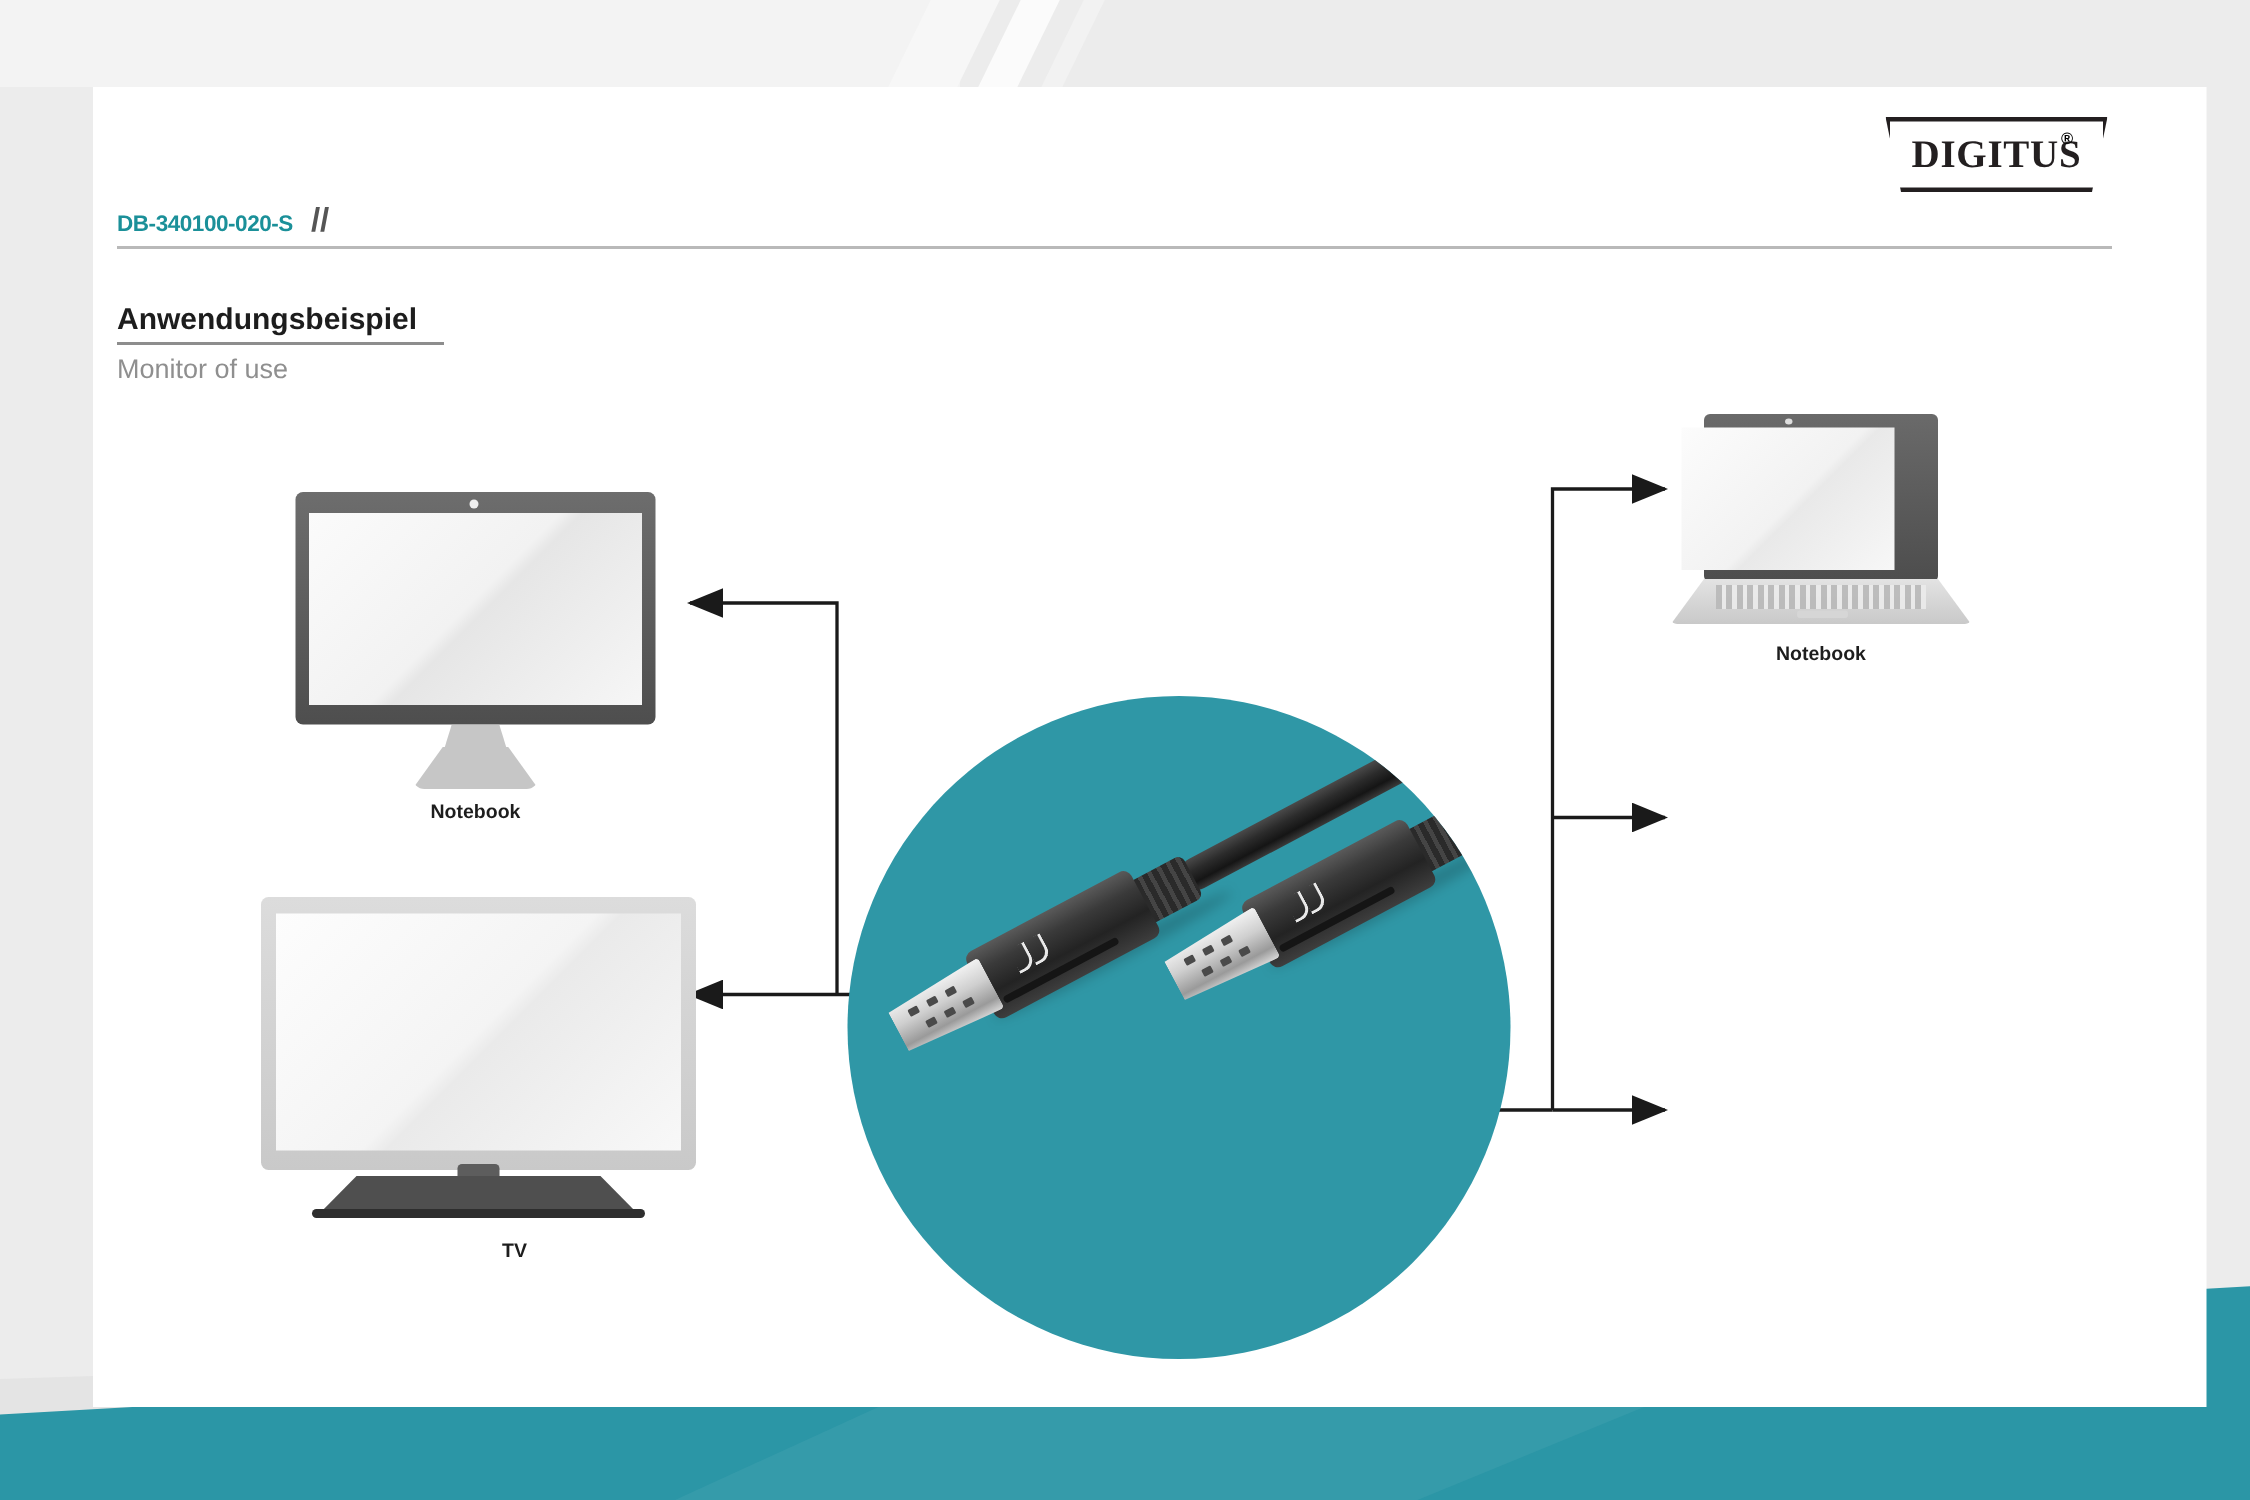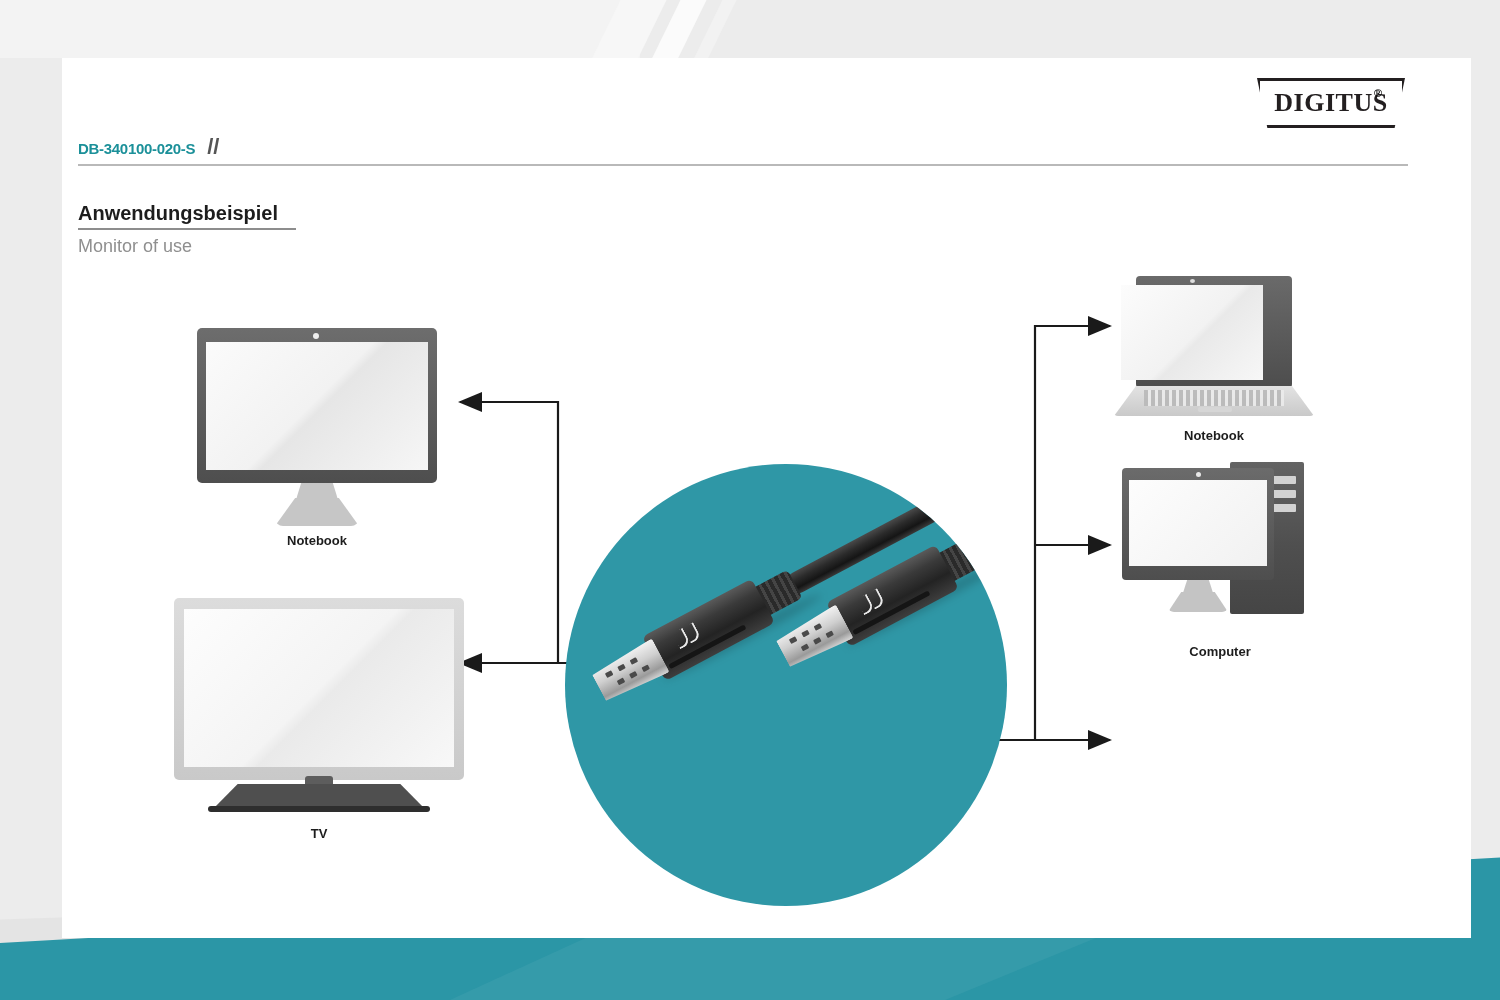--- a/index.html
+++ b/index.html
@@ -108,21 +108,21 @@
   #monitor .mon-screen{position:absolute;left:9px;top:14px;width:222px;height:128px;
                        background:linear-gradient(135deg,#fbfbfb 0%,#f2f2f2 48%,#e6e6e6 52%,#f6f6f6 100%);}
   #monitor .mon-cam{position:absolute;left:116px;top:5px;width:6px;height:6px;border-radius:50%;background:#efefef;}
   #monitor .mon-neck{position:absolute;left:98px;top:155px;width:44px;height:20px;background:#c6c6c6;
                      clip-path:polygon(14% 0,86% 0,100% 100%,0 100%);}
   #monitor .mon-base{position:absolute;left:78px;top:170px;width:84px;height:28px;background:#c6c6c6;
                      clip-path:polygon(24% 0,76% 0,100% 100%,0 100%);border-radius:0 0 8px 8px;}
   #monitor .dev-label{top:205px;}
 
   
-  #tv{left:112px;top:540px;width:290px;height:250px;}
+  #tv{left:112px;top:540px;width:290px;height:250px;padding-left:16px;}
   #tv .tv-frame{position:absolute;left:0;top:0;width:290px;height:182px;border-radius:5px;
                 background:linear-gradient(180deg,#dcdcdc,#c9c9c9);}
   #tv .tv-screen{position:absolute;left:10px;top:11px;width:270px;height:158px;
                  background:linear-gradient(135deg,#fdfdfd 0%,#f4f4f4 50%,#eaeaea 54%,#f8f8f8 100%);}
   #tv .tv-neck{position:absolute;left:131px;top:178px;width:28px;height:18px;background:#5d5d5d;border-radius:3px;}
   #tv .tv-base{position:absolute;left:38px;top:186px;width:214px;height:26px;background:#4f4f4f;
                clip-path:polygon(12% 0,88% 0,100% 100%,0 100%);}
   #tv .tv-base2{position:absolute;left:34px;top:208px;width:222px;height:6px;background:#2e2e2e;border-radius:3px;}
   #tv .dev-label{top:228px;}
 
@@ -296,30 +296,17 @@
       <div class="dev" id="notebook">
         <div class="nb-lid"></div>
         <div class="nb-screen"></div>
         <div class="nb-cam"></div>
         <div class="nb-base"></div>
         <div class="nb-keys"></div>
         <div class="nb-pad"></div>
         <div class="dev-label">Notebook</div>
       </div>
 
-      <div class="dev" id="computer">
-        <div class="cp-tower"></div>
-        <div class="cp-bay b1"></div>
-        <div class="cp-bay b2"></div>
-        <div class="cp-bay b3"></div>
-        <div class="cp-pwr"></div>
-        <div class="cp-frame"></div>
-        <div class="cp-screen"></div>
-        <div class="cp-cam"></div>
-        <div class="cp-neck"></div>
-        <div class="cp-base"></div>
-        <div class="dev-label">Computer</div>
-      </div>
 
 
     </div>
   </div>
 </div>
 
 </body></html>

